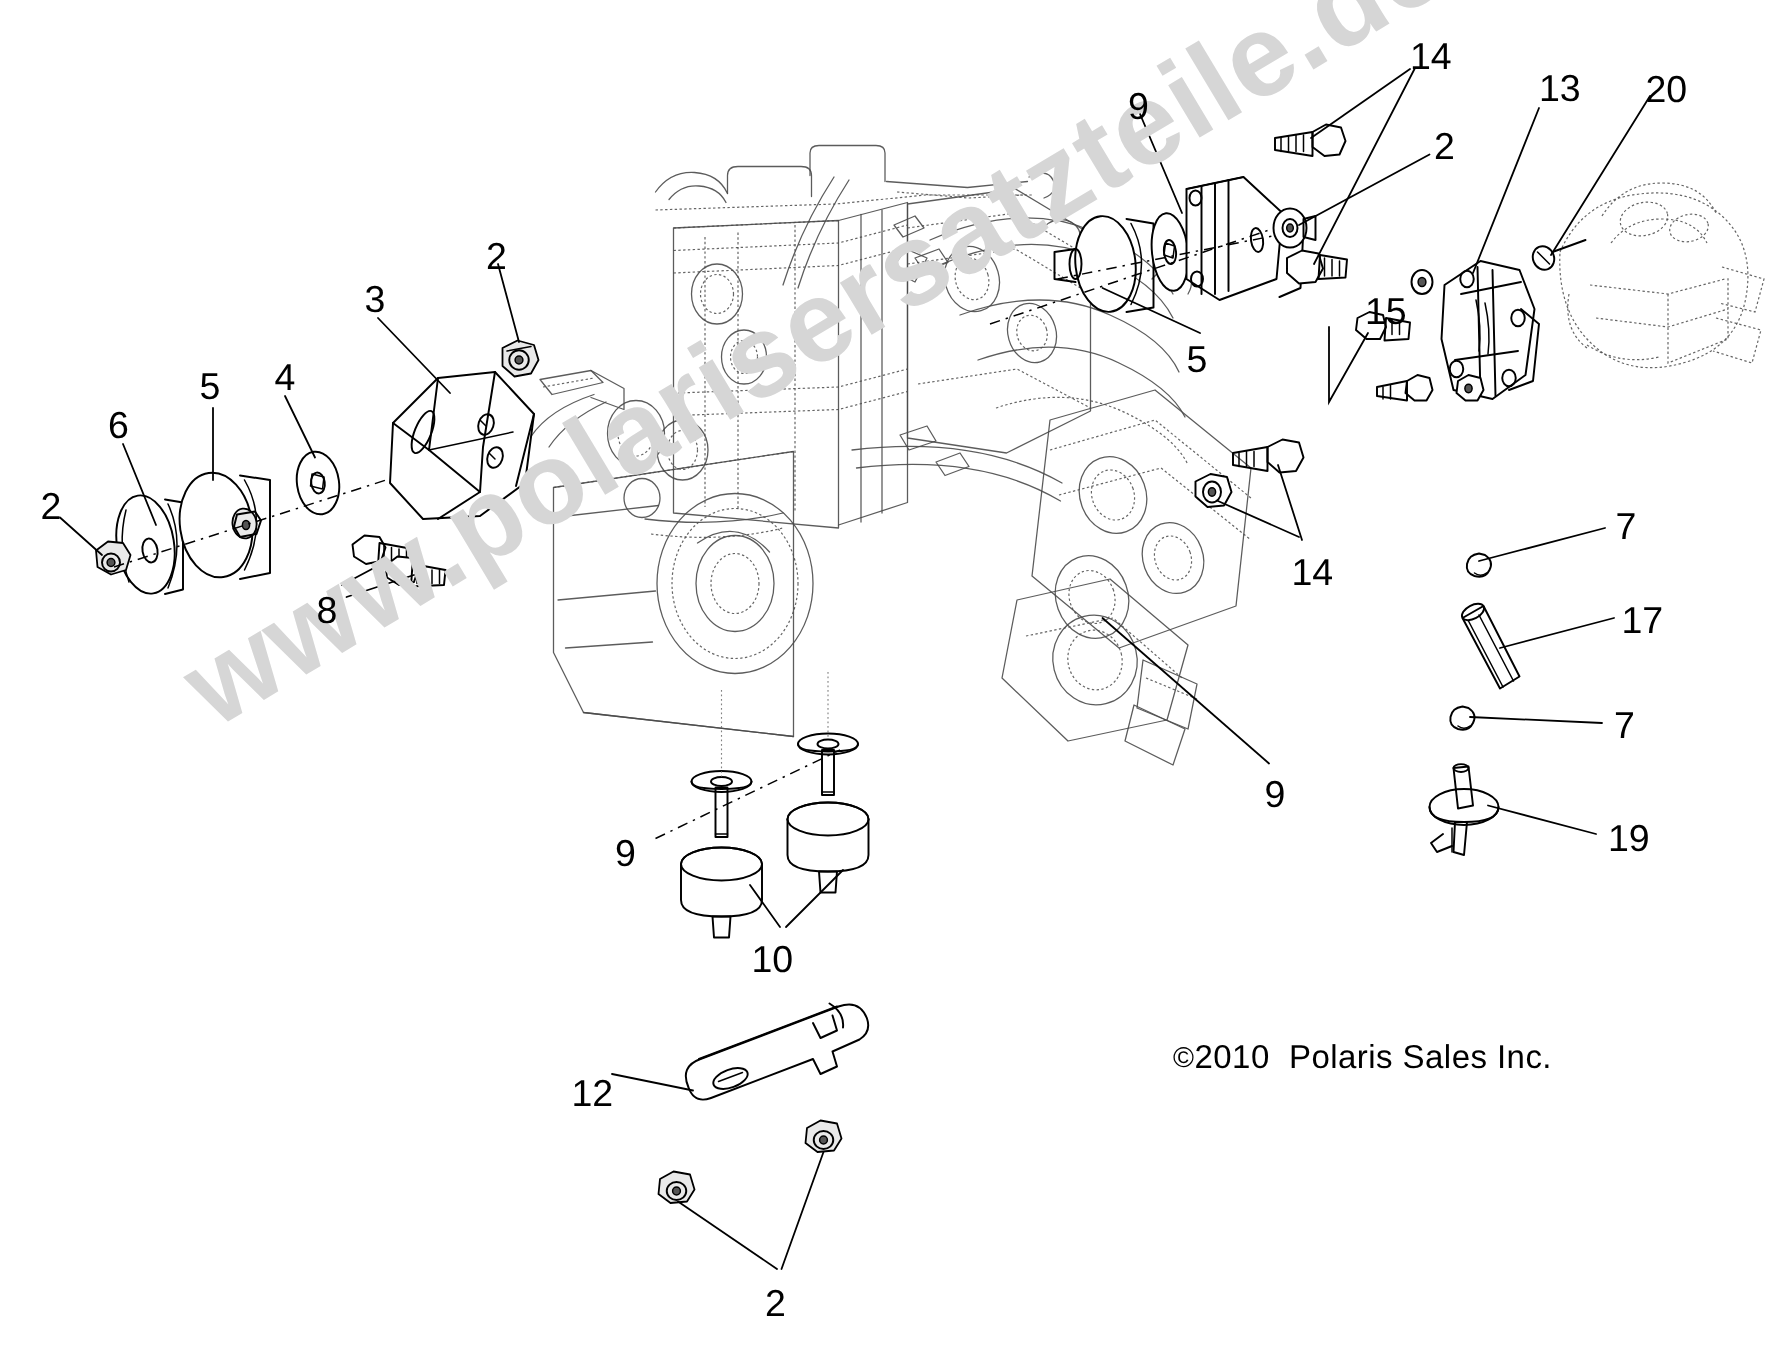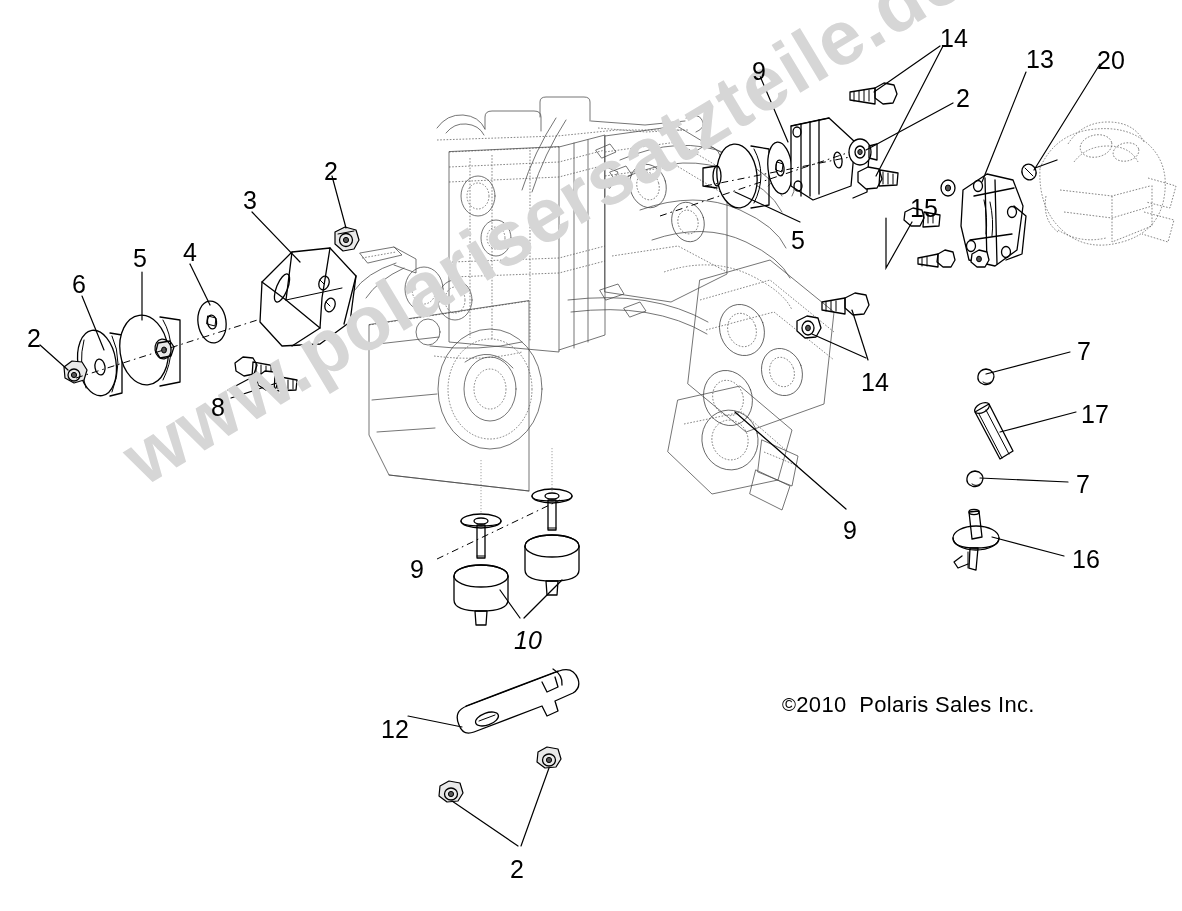--- a/index.html
+++ b/index.html
@@ -484,24 +484,24 @@
   <div class="callout-label" style="left:940px; top:26px;">14</div>
   <div class="callout-label" style="left:956px; top:86px;">2</div>
   <div class="callout-label" style="left:1026px;top:47px;">13</div>
   <div class="callout-label" style="left:1097px;top:48px;">20</div>
   <div class="callout-label" style="left:862px; top:196px;margin-left:48px;">15</div>
   <div class="callout-label" style="left:791px; top:228px;">5</div>
   <div class="callout-label" style="left:861px; top:370px;">14</div>
   <div class="callout-label" style="left:1077px;top:339px;">7</div>
   <div class="callout-label" style="left:1081px;top:402px;">17</div>
   <div class="callout-label" style="left:1076px;top:472px;">7</div>
-  <div class="callout-label" style="left:1072px;top:547px;">16</div>
+  <div class="callout-label" style="left:1072px;top:547px;">19</div>
   <div class="callout-label" style="left:843px; top:518px;">9</div>
   <div class="callout-label" style="left:410px; top:557px;">9</div>
-  <div class="callout-label" style="left:514px; top:628px;font-style:italic;">10</div>
+  <div class="callout-label" style="left:501px; top:628px;">10</div>
   <div class="callout-label" style="left:381px; top:717px;">12</div>
   <div class="callout-label" style="left:510px; top:857px;">2</div>
 
   <div id="copyright-line">
     <span class="cmark">©</span><span>2010</span>&nbsp;&nbsp;<span>Polaris Sales Inc.</span>
   </div>
 
 </div>
 
 </body></html>

